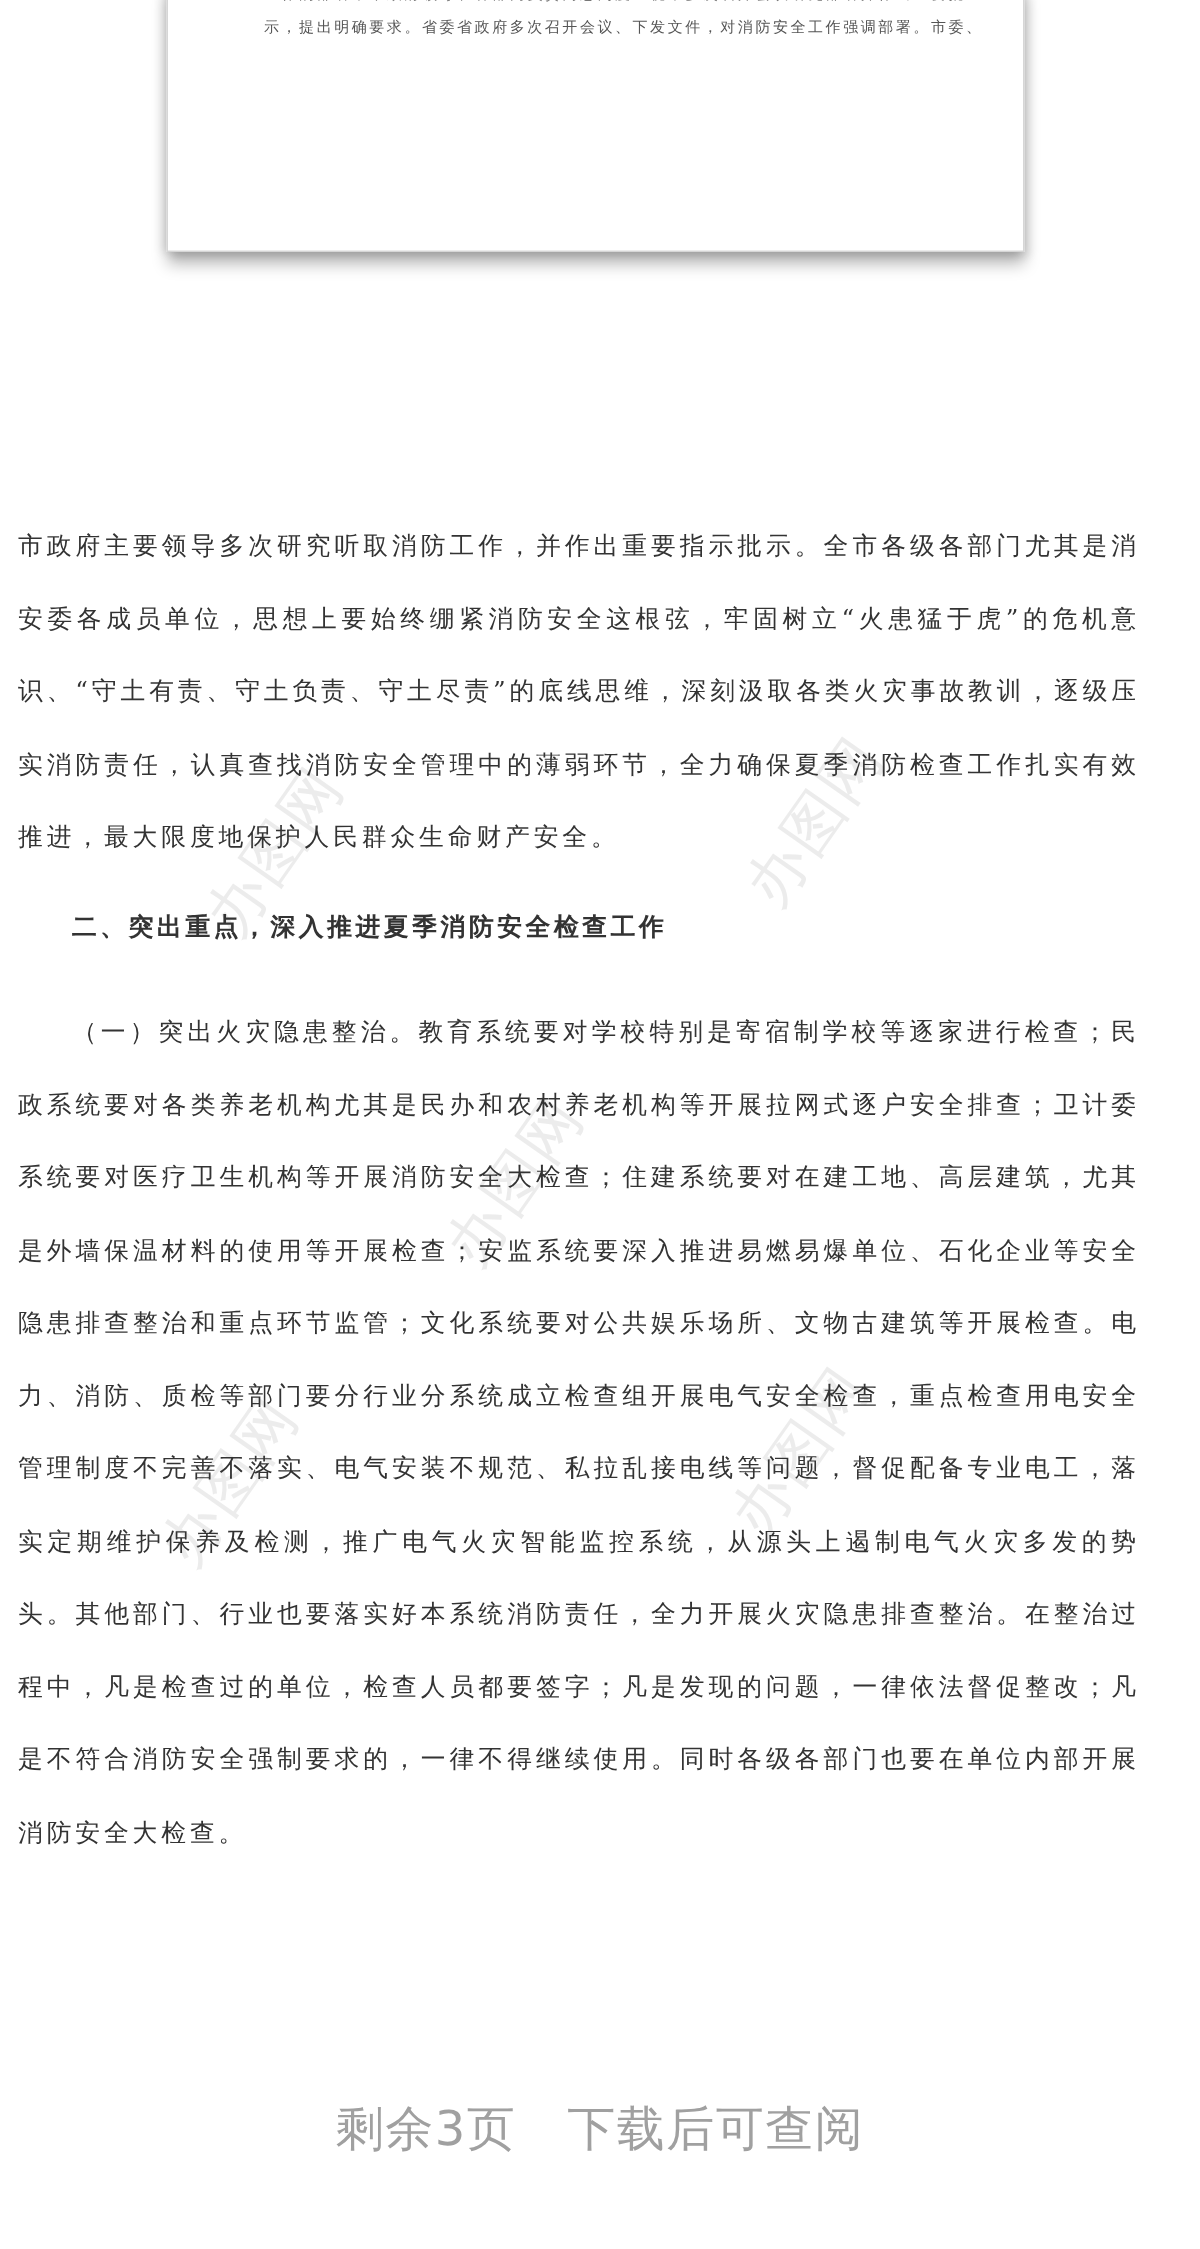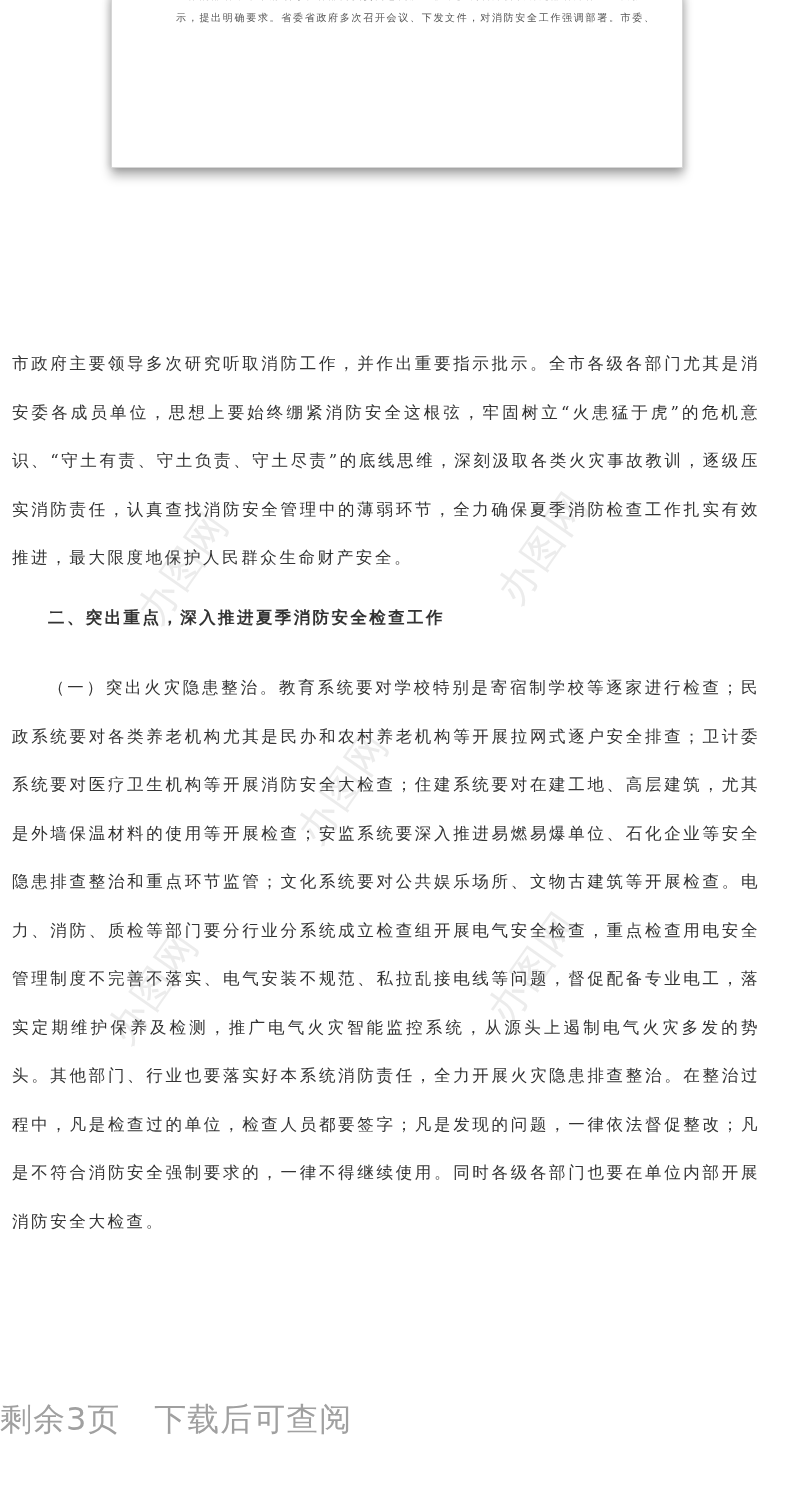--- a/index.html
+++ b/index.html
@@ -87,21 +87,21 @@
       pointer-events: none;
       letter-spacing: 2px;
     }
 
     
     .remaining {
       position: absolute;
       top: 1398px;
       left: 0;
       width: 800px;
-      text-align: left;
+      text-align: center;
       font-family: "DejaVu Sans", "Liberation Sans", sans-serif;
       font-size: 32px;
       color: #a0a0a0;
       letter-spacing: 1px;
     }
     .remaining span + span {
       margin-left: 34px;
     }
   </style>
 </head>

